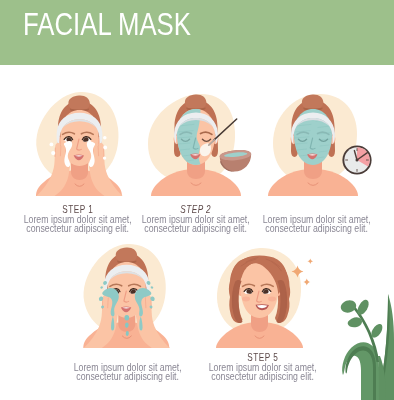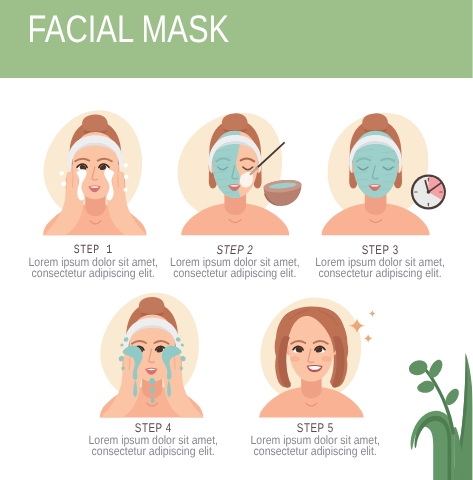--- a/index.html
+++ b/index.html
@@ -83,21 +83,21 @@
         </g>
         <g fill="#ffffff">
           <circle cx="104.8" cy="137.8" r="1.75"></circle>
           <circle cx="105.2" cy="147.5" r="1.9"></circle>
           <circle cx="104.6" cy="158.1" r="1.7"></circle>
           <circle cx="51.4" cy="144.4" r="1.9"></circle>
           <circle cx="53.2" cy="153.1" r="2.1"></circle>
         </g>
       </g>
     </svg>
-    <div class="steptitle" style="top:113px;font-family:Liberation Mono, monospace;"><span>STEP 1</span></div>
+    <div class="steptitle" style="top:113px;"><span>STEP 1</span></div>
     <div class="stepdesc" style="top:125px;">
       <span>Lorem ipsum dolor sit amet,</span><br>
       <span>consectetur adipiscing elit.</span>
     </div>
   </div>
 
   <div class="panel" style="left:134px;top:90px;width:124px;height:145px;">
     <svg class="art" width="124" height="108" viewBox="142 90 124 108" style="left:8px;top:0px;">
       <g>
         <path d="M199 94 C 222 93, 234 108, 235 132 C 236 158, 224 180, 199 183 C 172 186, 148 172, 148 144 C 148 116, 175 95, 199 94 Z" fill="#fbead2"></path>
@@ -220,21 +220,20 @@
               <path d="M368.4 160 L 366.4 160"></path>
             <path d="M357 171.4 L 357 169.4"></path>
               <path d="M345.6 160 L 347.6 160"></path>
           </g>
           <path d="M357 160 L 354.4 150.6" stroke="#54413c" stroke-width="1.5" stroke-linecap="round"></path>
           <path d="M357 160 L 367.4 152.6" stroke="#54413c" stroke-width="1.4" stroke-linecap="round"></path>
           <circle cx="357" cy="160" r="1.5" fill="#4a3c38"></circle>
         </g>
       </g>
     </svg>
-    <div class="steptitle" style="top:113px;"><span>STEP 3</span></div>
     <div class="stepdesc" style="top:125px;">
       <span>Lorem ipsum dolor sit amet,</span><br>
       <span>consectetur adipiscing elit.</span>
     </div>
   </div>
 
   <div class="panel" style="left:66px;top:238px;width:124px;height:145px;">
     <svg class="art" width="124" height="108" viewBox="64 242 124 108" style="left:-2px;top:4px;">
       <g transform="translate(47.3,152)">
         <path d="M80 92 C 100 91, 115 105, 118 128 C 121 152, 110 176, 88 181 C 64 187, 42 174, 37 150 C 32 124, 56 93, 80 92 Z" fill="#fbead2"></path>
@@ -301,21 +300,20 @@
             <path d="M103.8 153.4 C 102.6 153.2, 101.8 154.4, 102.5 155.6 C 103.2 156.8, 104.8 156.6, 105.1 155.6 C 105.5 154.5, 104.8 153.6, 103.8 153.4 Z"></path>
           </g>
           <g fill="#86c7c3">
             <path d="M79.5 163 C 81.5 163, 82.5 165, 81.6 167 C 80.8 169, 78.2 169, 77.4 167 C 76.6 165, 77.5 163, 79.5 163 Z"></path>
             <path d="M79.5 170.5 C 81 170.5, 82 172.5, 81 174.5 C 80 176.5, 78.5 176, 78 174.5 C 77.4 172.8, 78 170.5, 79.5 170.5 Z"></path>
             <path d="M80 179 C 81.4 179, 82 181, 81.2 182.8 C 80.4 184.6, 79 184.2, 78.6 182.8 C 78.2 181.2, 78.8 179, 80 179 Z"></path>
           </g>
         </g>
       </g>
     </svg>
-    <div class="steptitle" style="top:113px;"><span>STEP 4</span></div>
     <div class="stepdesc" style="top:125px;">
       <span>Lorem ipsum dolor sit amet,</span><br>
       <span>consectetur adipiscing elit.</span>
     </div>
   </div>
 
   <div class="panel" style="left:201px;top:238px;width:124px;height:145px;">
     <svg class="art" width="124" height="108" viewBox="198 242 124 108" style="left:-3px;top:4px;">
       <g>
         <path d="M260 248 C 282 247, 300 262, 301 286 C 302 312, 288 332, 263 335 C 238 338, 218 323, 217 298 C 216 272, 238 249, 260 248 Z" fill="#fbead2"></path>

